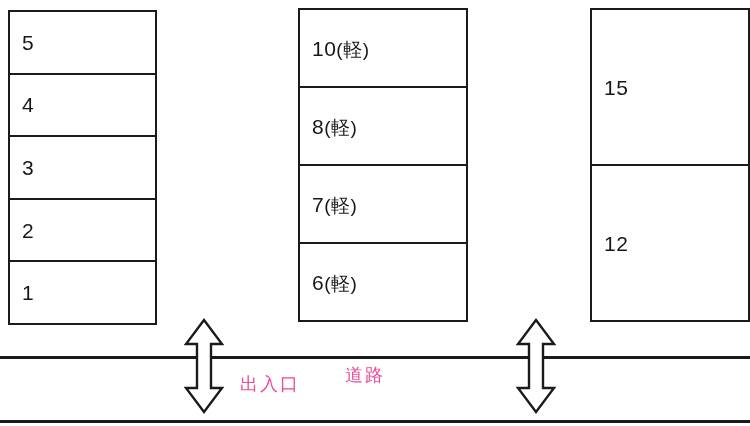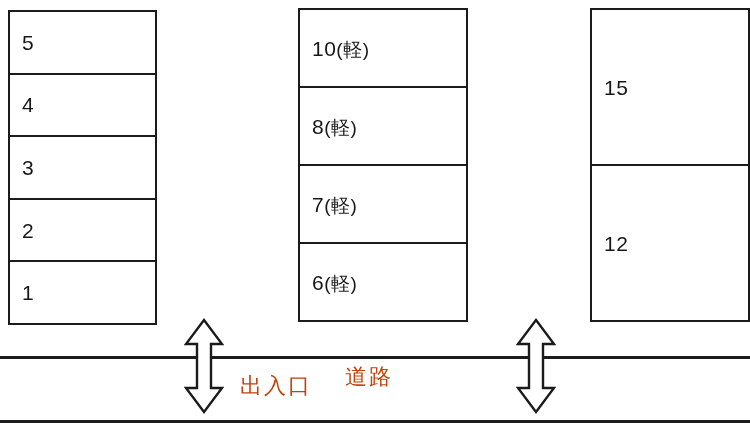--- a/index.html
+++ b/index.html
@@ -56,22 +56,22 @@
     left: 0;
     width: 750px;
     height: 0;
     border-top: 3px solid #1b1b1b;
   }
   #road-line-top  { top: 356px; }
   #road-line-bottom { top: 420px; }
 
   .road-text {
     position: absolute;
-    font-size: 22px;
-    color: #c2410c;
+    font-size: 18px;
+    color: #ec4899;
     white-space: nowrap;
     line-height: 1;
   }
   #entrance-label { left: 240px; top: 375px; letter-spacing: 2px; }
   #road-label     { left: 345px; top: 366px; letter-spacing: 2px; }
 
   
   .access-arrow {
     position: absolute;
     width: 40px;

